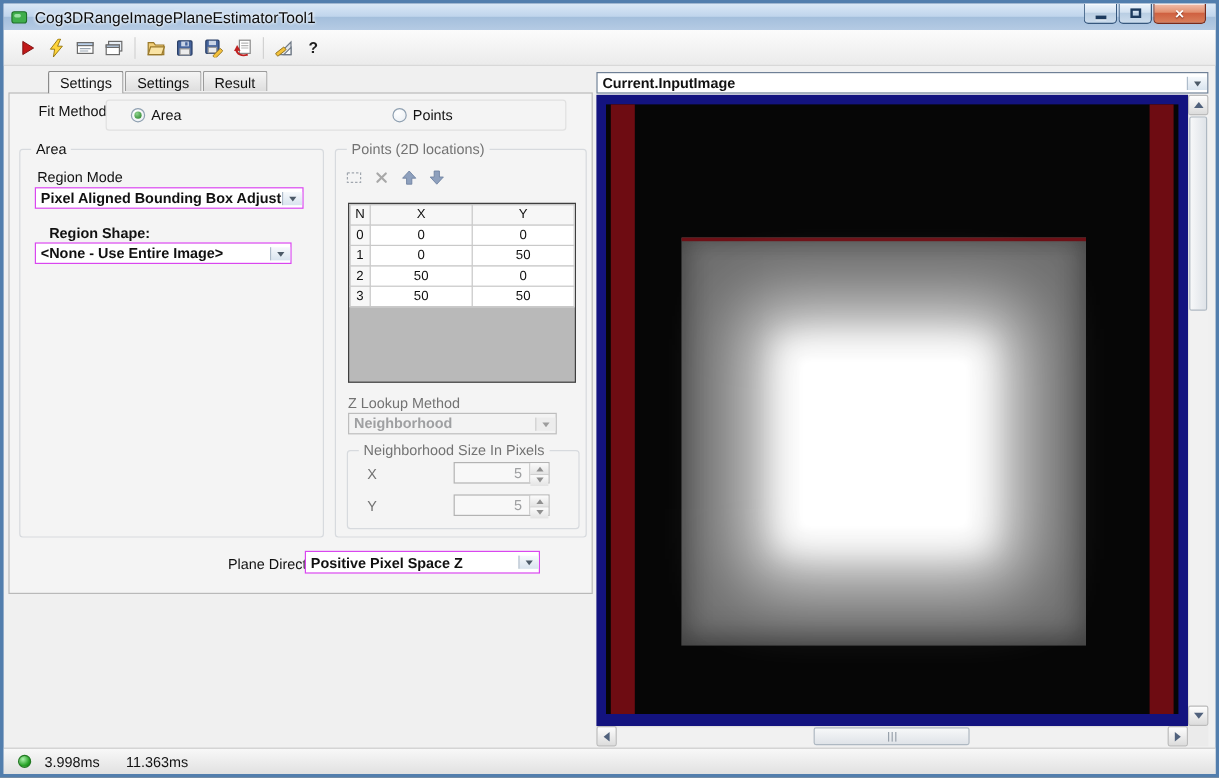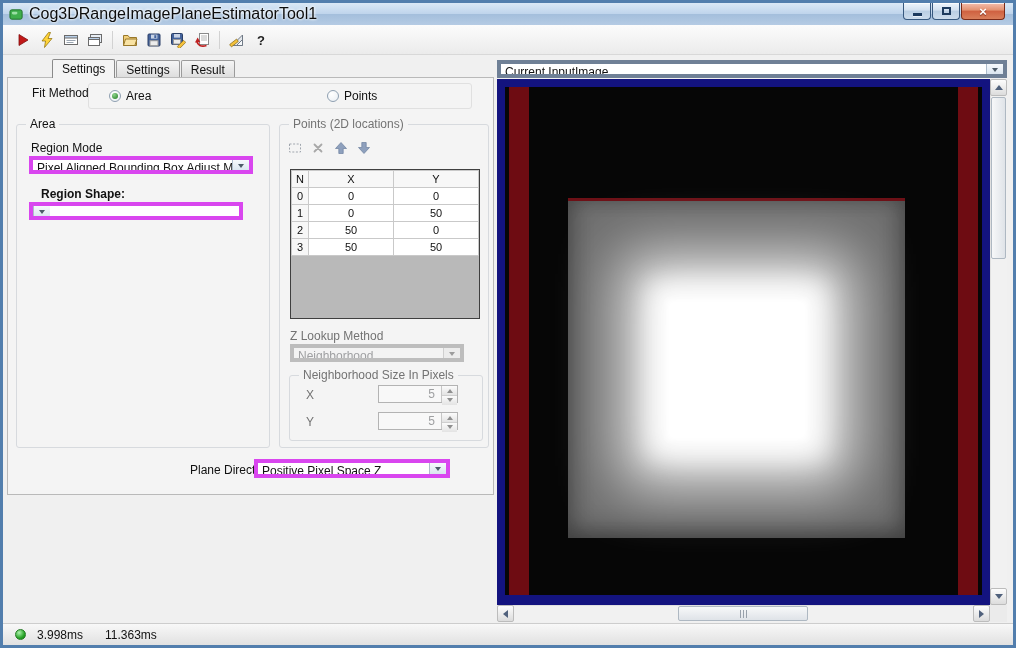--- a/index.html
+++ b/index.html
@@ -3,58 +3,58 @@
 <meta charset="utf-8">
 <style>
   html,body{margin:0;padding:0;background:#6b7b8c;}
   .window{position:relative;width:1016px;height:648px;box-sizing:border-box;
     border:3px solid #527ead;box-shadow:0 0 0 1px #2c4a68;background:#f0f0f0;
     font-family:"Liberation Sans",sans-serif;font-size:12px;color:#111;overflow:hidden;}
   
   .titlebar{position:absolute;left:0;top:0;width:100%;height:22px;
     background:linear-gradient(#dae8f6,#c0d5ec 48%,#a4bfdc 52%,#b5cbe4);display:flex;align-items:center;}
   .app-icon{margin:0 5px 0 6px;display:flex;}
-  .title{font-size:16px;color:#0c0c0c;text-shadow:0 0 3px #fff,0 0 3px #fff;}
+  .title{font-size:13px;color:#0c0c0c;text-shadow:0 0 3px #fff,0 0 3px #fff;}
   .winbtns{position:absolute;right:8px;top:0;display:flex;gap:1px;}
   .winbtn{height:17px;width:28px;box-sizing:border-box;border:1px solid #37587e;border-top:none;
     border-radius:0 0 4px 4px;display:flex;align-items:center;justify-content:center;
     background:linear-gradient(#eef5fc 0%,#d3e1f0 45%,#b9cee3 50%,#ccdcec 100%);
     box-shadow:inset 0 1px 0 rgba(255,255,255,.8);}
   .winbtn.close{width:44px;border-color:#7a2a18;color:#fff;font-weight:bold;font-size:13px;line-height:13px;
     background:linear-gradient(#f4bfae 0%,#e2906f 45%,#cf6040 50%,#d97f5b 100%);text-shadow:0 1px 1px #7a2a18;}
   .glyph-min{width:9px;height:3px;background:#1c3a5e;margin-top:6px;box-shadow:0 1px 0 rgba(255,255,255,.6);}
   .glyph-max{width:9px;height:8px;border:2px solid #1c3a5e;box-sizing:border-box;background:transparent;}
   
   .toolbar{position:absolute;left:0;top:22px;width:100%;height:30px;box-sizing:border-box;
     background:linear-gradient(#fcfcfc,#ebebeb);border-bottom:1px solid #d8d8d8;
     display:flex;align-items:center;padding-left:8px;}
   .tbtn{width:24px;height:24px;display:flex;align-items:center;justify-content:center;border-radius:2px;}
   .tsep{width:1px;height:18px;background:#d2d2d2;margin:0 5px;}
   
-  .tabstrip{position:absolute;left:16px;top:56px;height:18px;display:flex;align-items:center;z-index:2;padding-left:33px;}
+  .tabstrip{position:absolute;left:4px;top:56px;height:18px;display:flex;align-items:flex-start;z-index:2;padding-left:33px;}
   .tab{box-sizing:border-box;padding:2px 9px;border:1px solid #9b9b9b;border-bottom:none;
     border-radius:2px 2px 0 0;background:linear-gradient(#f5f5f5,#dedede);margin-right:1px;height:17px;}
   .tab.active{background:#f4f4f4;height:19px;margin-bottom:-1px;border-color:#8a8a8a;}
   .page{position:absolute;left:4px;top:74px;width:487px;height:418px;box-sizing:border-box;
     background:#f4f4f4;border:1px solid #b9b9b9;z-index:1;}
   .lbl{position:absolute;white-space:nowrap;}
   .dis{color:#737373;}
   
   .fit-panel{position:absolute;left:80px;top:5px;width:384px;height:26px;border:1px solid #e0e0e0;border-radius:3px;box-sizing:border-box;}
   .radio{position:absolute;display:flex;align-items:center;gap:5px;top:5px;}
   .rb{width:12px;height:12px;border-radius:50%;border:1px solid #8fa0b1;box-sizing:border-box;
     background:radial-gradient(circle at 35% 30%,#fff,#e9eef3);display:block;}
   .rb.checked::after{content:"";display:block;width:6px;height:6px;border-radius:50%;margin:2px;
     background:radial-gradient(circle at 35% 30%,#8ed48e,#1e7a1e);}
   
   .groupbox{position:absolute;border:1px solid #d7dade;border-radius:3px;box-sizing:border-box;}
   .gb-title{position:absolute;top:-8px;left:9px;background:#f4f4f4;padding:0 4px;white-space:nowrap;}
   
-  .combo{position:absolute;height:18px;box-sizing:border-box;background:#fff;border:4px solid #d946ef;
-    display:flex;align-items:flex-start;overflow:hidden;}
+  .combo{position:absolute;height:18px;box-sizing:border-box;background:#fff;border:1px solid #d946ef;
+    display:flex;align-items:center;overflow:hidden;font-weight:bold;}
   .combo .txt{flex:1;padding:1px 4px 0;white-space:nowrap;overflow:hidden;line-height:15px;}
   .combo .btn{width:16px;border-left:1px solid #aebccb;background:linear-gradient(#f6f9fc,#d9e4ef);
     display:flex;align-items:center;justify-content:center;}
   .combo .btn::after{content:"";border:3.5px solid transparent;border-top:4.5px solid #4c5a68;margin-top:4px;}
   .combo.disabled{background:#f3f3f3;border-color:#bdbdbd;color:#9fa0a2;}
   .combo.disabled .btn{background:#ececec;border-left-color:#cfcfcf;}
   .combo.disabled .btn::after{border-top-color:#9c9c9c;}
   
   .pts-toolbar{position:absolute;left:8px;top:13px;height:20px;display:flex;align-items:center;gap:9px;}
   .pts-wrap{position:absolute;left:10px;top:44px;width:190px;height:150px;border:1px solid #3f3f3f;
@@ -230,20 +230,21 @@
 
     <div class="groupbox" style="left:8px;top:46px;width:254px;height:324px;">
       <span class="gb-title">Area</span>
       <span class="lbl" style="left:14px;top:16px;">Region Mode</span>
       <div class="combo" style="left:12px;top:31px;width:224px;">
         <span class="txt">Pixel Aligned Bounding Box Adjust Mask</span>
         <span class="btn"></span>
       </div>
       <span class="lbl" style="left:24px;top:62px;font-weight:bold;">Region Shape:</span>
       <div class="combo" style="left:12px;top:77px;width:214px;">
+        <span class="txt">&lt;None - Use Entire Image&gt;</span>
         <span class="btn"></span>
       </div>
     </div>
 
     <div class="groupbox" style="left:271px;top:46px;width:210px;height:324px;">
       <span class="gb-title dis">Points (2D locations)</span>
 
       <div class="pts-toolbar">
         <svg width="14" height="14" viewBox="0 0 14 14">
             <rect x="1.5" y="3" width="11" height="8" fill="none" stroke="#a0a6ae" stroke-dasharray="2,1.6"></rect>

